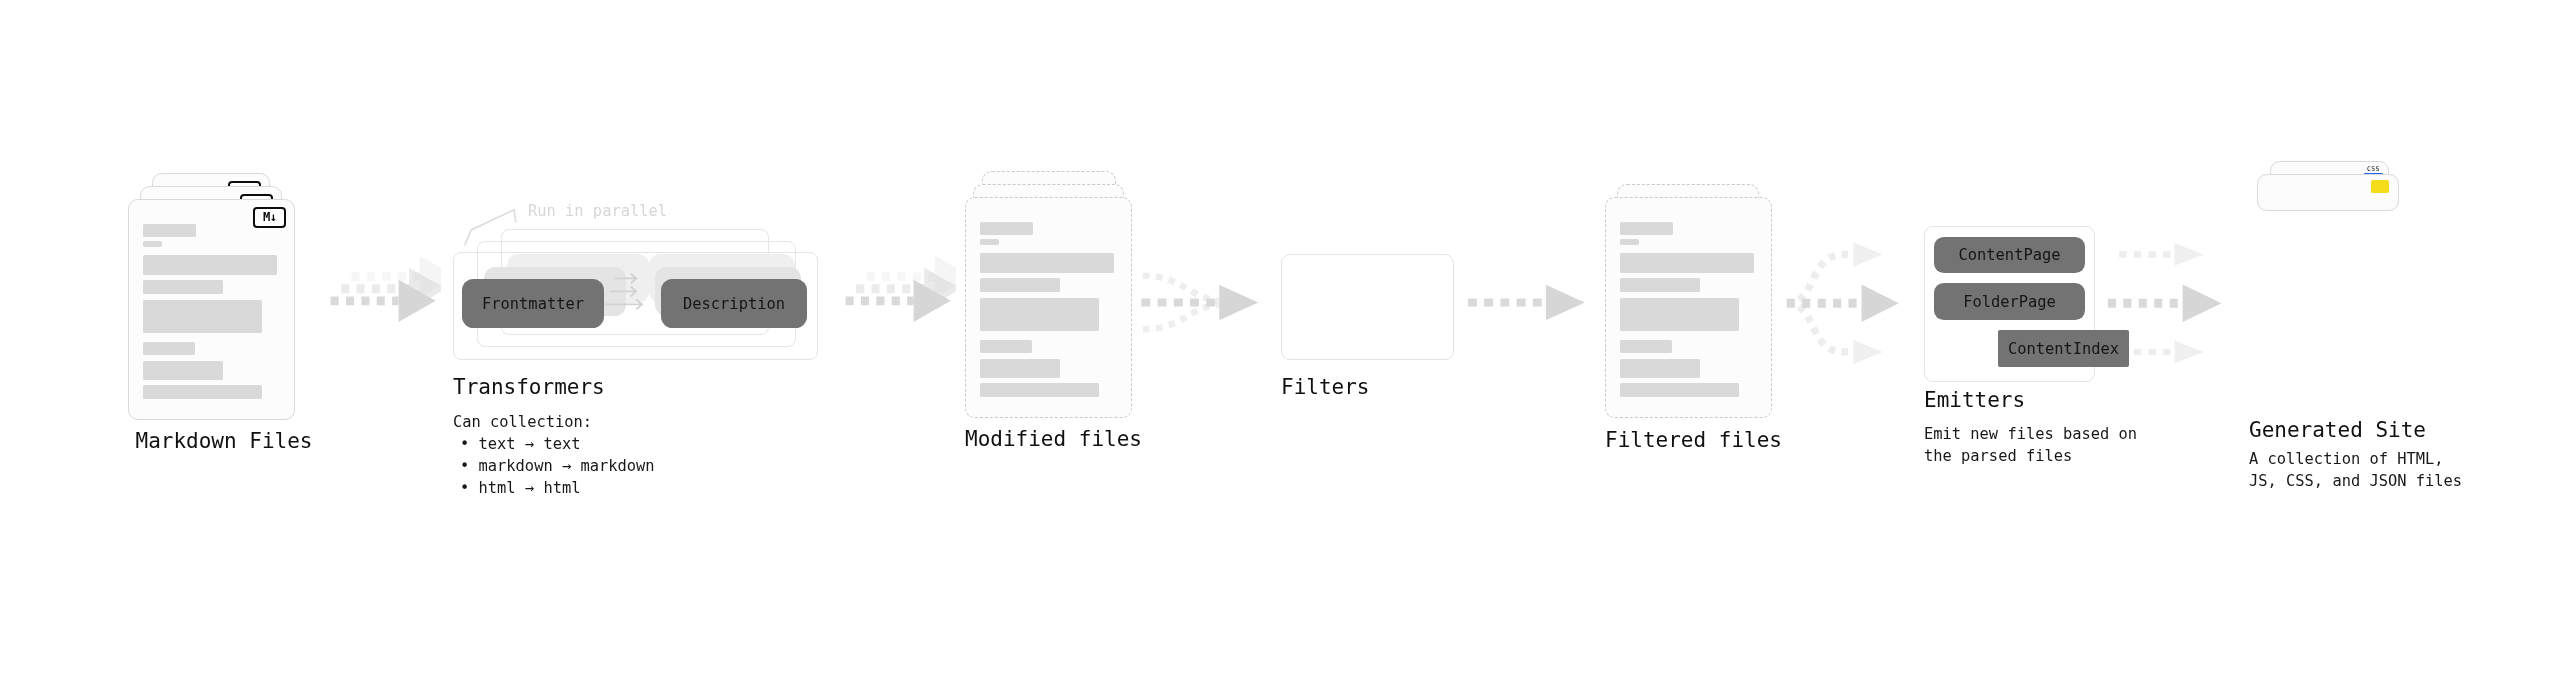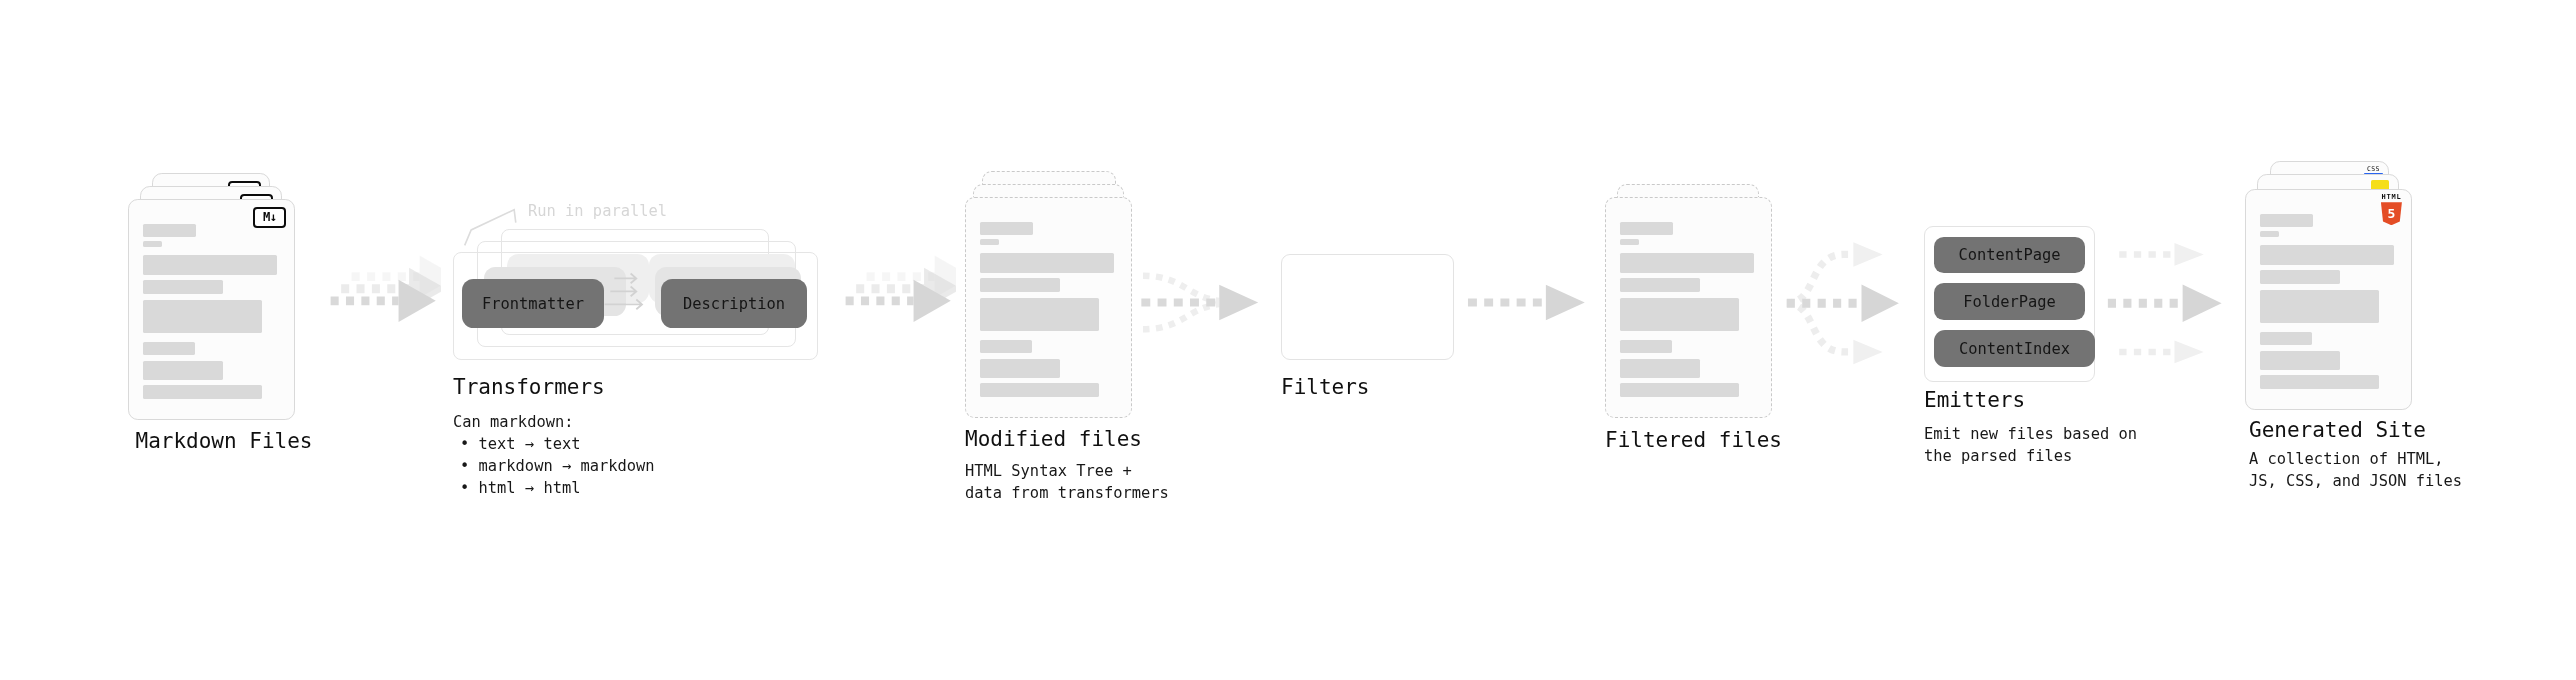--- a/index.html
+++ b/index.html
@@ -142,88 +142,70 @@
 
   <svg class="abs" style="left:603px;top:270px" width="52" height="46" viewBox="0 0 64 56">
     <g fill="none" stroke="#d2d2d2" stroke-width="2.2">
       <path d="M14,10 H40 M34,4 L41,10 L34,16"></path>
       <path d="M9,26 H40 M34,20 L41,26 L34,32"></path>
       <path d="M2,42 H47 M41,36 L48,42 L41,48"></path>
     </g>
   </svg>
 
   <div class="t-title" style="left:453px;top:375px">Transformers</div>
-  <div class="t-body" style="left:453px;top:411px">Can markdown:</div>
+  <div class="t-body" style="left:453px;top:411px">Can collection:</div>
   <div class="t-body" style="left:460px;top:433px">• text → text</div>
   <div class="t-body" style="left:460px;top:455px">• markdown → markdown</div>
   <div class="t-body" style="left:460px;top:477px">• html → html</div>
 
   <div class="card dashed" style="left:982px;top:171px;width:134px;height:37px"></div>
   <div class="card dashed" style="left:973px;top:184px;width:151px;height:37px"></div>
   <div class="card dashed" style="left:965px;top:197px;width:167px;height:221px">
       <div class="bar" style="width: 53px; height: 12.2px; margin-top: 24.4px;"></div>
       <div class="bar" style="width: 18.7px; height: 6.5px; margin-top: 4.1px;"></div>
       <div class="bar" style="width: 134px; height: 19.5px; margin-top: 8.1px;"></div>
       <div class="bar" style="width: 80px; height: 14px; margin-top: 4.9px;"></div>
       <div class="bar" style="width: 119px; height: 33px; margin-top: 6.5px;"></div>
       <div class="bar" style="width: 52px; height: 13px; margin-top: 9px;"></div>
       <div class="bar" style="width: 80px; height: 19.5px; margin-top: 5.7px;"></div>
       <div class="bar" style="width: 119px; height: 14px; margin-top: 4.9px;"></div>
     </div>
   <div class="t-title" style="left:965px;top:427px">Modified files</div>
-  <div class="t-body" style="left:965px;top:460px">HTML Syntax Tree +
-data from transformers</div>
 
   <div class="obox" style="left:1281px;top:254px;width:173px;height:106px"></div>
   <div class="t-title" style="left:1281px;top:375px">Filters</div>
 
   <div class="card dashed" style="left:1617px;top:184px;width:142px;height:37px"></div>
   <div class="card dashed" style="left:1605px;top:197px;width:167px;height:221px">
       <div class="bar" style="width: 53px; height: 12.2px; margin-top: 24.4px;"></div>
       <div class="bar" style="width: 18.7px; height: 6.5px; margin-top: 4.1px;"></div>
       <div class="bar" style="width: 134px; height: 19.5px; margin-top: 8.1px;"></div>
       <div class="bar" style="width: 80px; height: 14px; margin-top: 4.9px;"></div>
       <div class="bar" style="width: 119px; height: 33px; margin-top: 6.5px;"></div>
       <div class="bar" style="width: 52px; height: 13px; margin-top: 9px;"></div>
       <div class="bar" style="width: 80px; height: 19.5px; margin-top: 5.7px;"></div>
       <div class="bar" style="width: 119px; height: 14px; margin-top: 4.9px;"></div>
     </div>
   <div class="t-title" style="left:1605px;top:428px">Filtered files</div>
 
   <div class="obox" style="left:1924px;top:226px;width:171px;height:156px"></div>
   <div class="pill" style="left:1934px;top:237px;width:151px;height:36px;border-radius:9.8px">ContentPage</div>
   <div class="pill" style="left:1934px;top:283px;width:151px;height:37px;border-radius:9.8px">FolderPage</div>
-  <div class="pill" style="left:1934px;top:330px;width:161px;height:37px;border-radius:11px">ContentIndex</div>
+  <div class="pill" style="left:1998px;top:330px;width:131px;height:37px;border-radius:2px">ContentIndex</div>
   <div class="t-title" style="left:1924px;top:388px">Emitters</div>
   <div class="t-body" style="left:1924px;top:423px">Emit new files based on
 the parsed files</div>
 
   <div class="card" style="left:2270px;top:161px;width:119px;height:37px">
     <div class="css-badge">
       <div class="w">CSS</div>
       <div class="u" style="background: rgb(41, 101, 241);"></div>
     </div>
   </div>
   <div class="card" style="left:2257px;top:174px;width:142px;height:37px">
     <div class="js-badge" style="background: rgb(245, 222, 25);"></div>
   </div>
-  <div class="card" style="left:2245px;top:189px;width:167px;height:221px">
-    <div class="html5-badge">
-      <div class="w">HTML</div>
-      <div class="shield" style="background: rgb(228, 77, 38);">
-          <span>5</span>
-        </div>
-    </div>
-  <div class="bar" style="width: 53px; height: 12.2px; margin-top: 24.4px;"></div>
-      <div class="bar" style="width: 18.7px; height: 6.5px; margin-top: 4.1px;"></div>
-      <div class="bar" style="width: 134px; height: 19.5px; margin-top: 8.1px;"></div>
-      <div class="bar" style="width: 80px; height: 14px; margin-top: 4.9px;"></div>
-      <div class="bar" style="width: 119px; height: 33px; margin-top: 6.5px;"></div>
-      <div class="bar" style="width: 52px; height: 13px; margin-top: 9px;"></div>
-      <div class="bar" style="width: 80px; height: 19.5px; margin-top: 5.7px;"></div>
-      <div class="bar" style="width: 119px; height: 14px; margin-top: 4.9px;"></div>
-    </div>
   <div class="t-title" style="left:2249px;top:418px">Generated Site</div>
   <div class="t-body" style="left:2249px;top:448px">A collection of HTML,
 JS, CSS, and JSON files</div>
 
 </div>
 
 
 </body></html>

